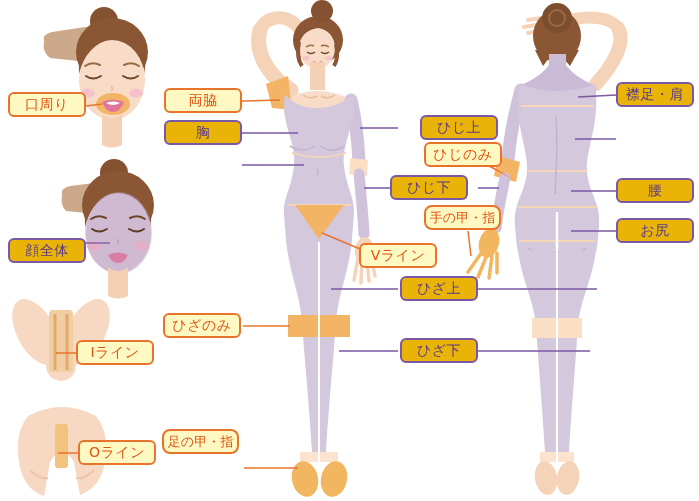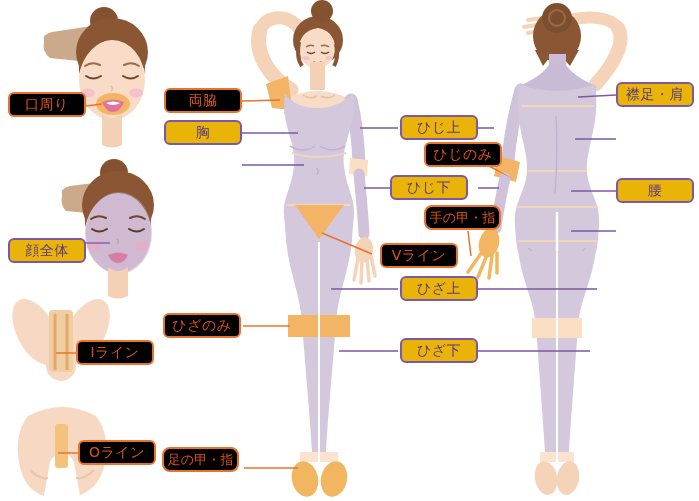--- a/index.html
+++ b/index.html
@@ -20,21 +20,21 @@
     box-sizing:border-box;
     border:2px solid;
     border-radius:6px;
     display:flex;align-items:center;justify-content:center;
     font-size:14px;
     letter-spacing:.5px;
     white-space:nowrap;
     background:#fff;
     z-index:5;
   }
-  .label.orange{background:#000000;border-color:#e8742c;color:#e25312;}
+  .label.orange{background:#fef9c3;border-color:#e8742c;color:#e25312;}
   .label.purple{background:#eab308;border-color:#7b58a4;color:#5a3a86;}
   .label.wide{width:77px;font-size:13px;letter-spacing:0;border-radius:8px;}
 </style>
 </head>
 <body>
 
 <div class="canvas">
 
   <svg class="art" width="699" height="501" viewBox="0 0 699 501">
 
@@ -221,26 +221,27 @@
   </svg>
 
   <div class="label orange" style="left:8px;top:92px">口周り</div>
   <div class="label purple" style="left:8px;top:238px">顔全体</div>
   <div class="label orange" style="left:78px;top:440px">Oライン</div>
   <div class="label orange" style="left:76px;top:340px">Iライン</div>
 
   <div class="label orange" style="left:164px;top:88px">両脇</div>
   <div class="label purple" style="left:164px;top:120px">胸</div>
   <div class="label orange" style="left:163px;top:313px">ひざのみ</div>
-  <div class="label orange wide" style="left:162px;top:447px">足の甲・指</div>
-
-  <div class="label purple" style="left:400px;top:115px">ひじ上</div>
+  <div class="label orange wide" style="left:162px;top:429px">足の甲・指</div>
+
+  <div class="label purple" style="left:420px;top:115px">ひじ上</div>
   <div class="label orange" style="left:424px;top:142px">ひじのみ</div>
   <div class="label purple" style="left:390px;top:175px">ひじ下</div>
   <div class="label orange wide" style="left:424px;top:205px">手の甲・指</div>
-  <div class="label orange" style="left:380px;top:243px">Vライン</div>
+  <div class="label orange" style="left:359px;top:243px">Vライン</div>
   <div class="label purple" style="left:400px;top:338px">ひざ下</div>
   <div class="label purple" style="left:400px;top:276px">ひざ上</div>
 
   <div class="label purple" style="left:616px;top:82px">襟足・肩</div>
   <div class="label purple" style="left:616px;top:178px">腰</div>
+  <div class="label purple" style="left:616px;top:218px">お尻</div>
 
 </div>
 
 </body></html>

